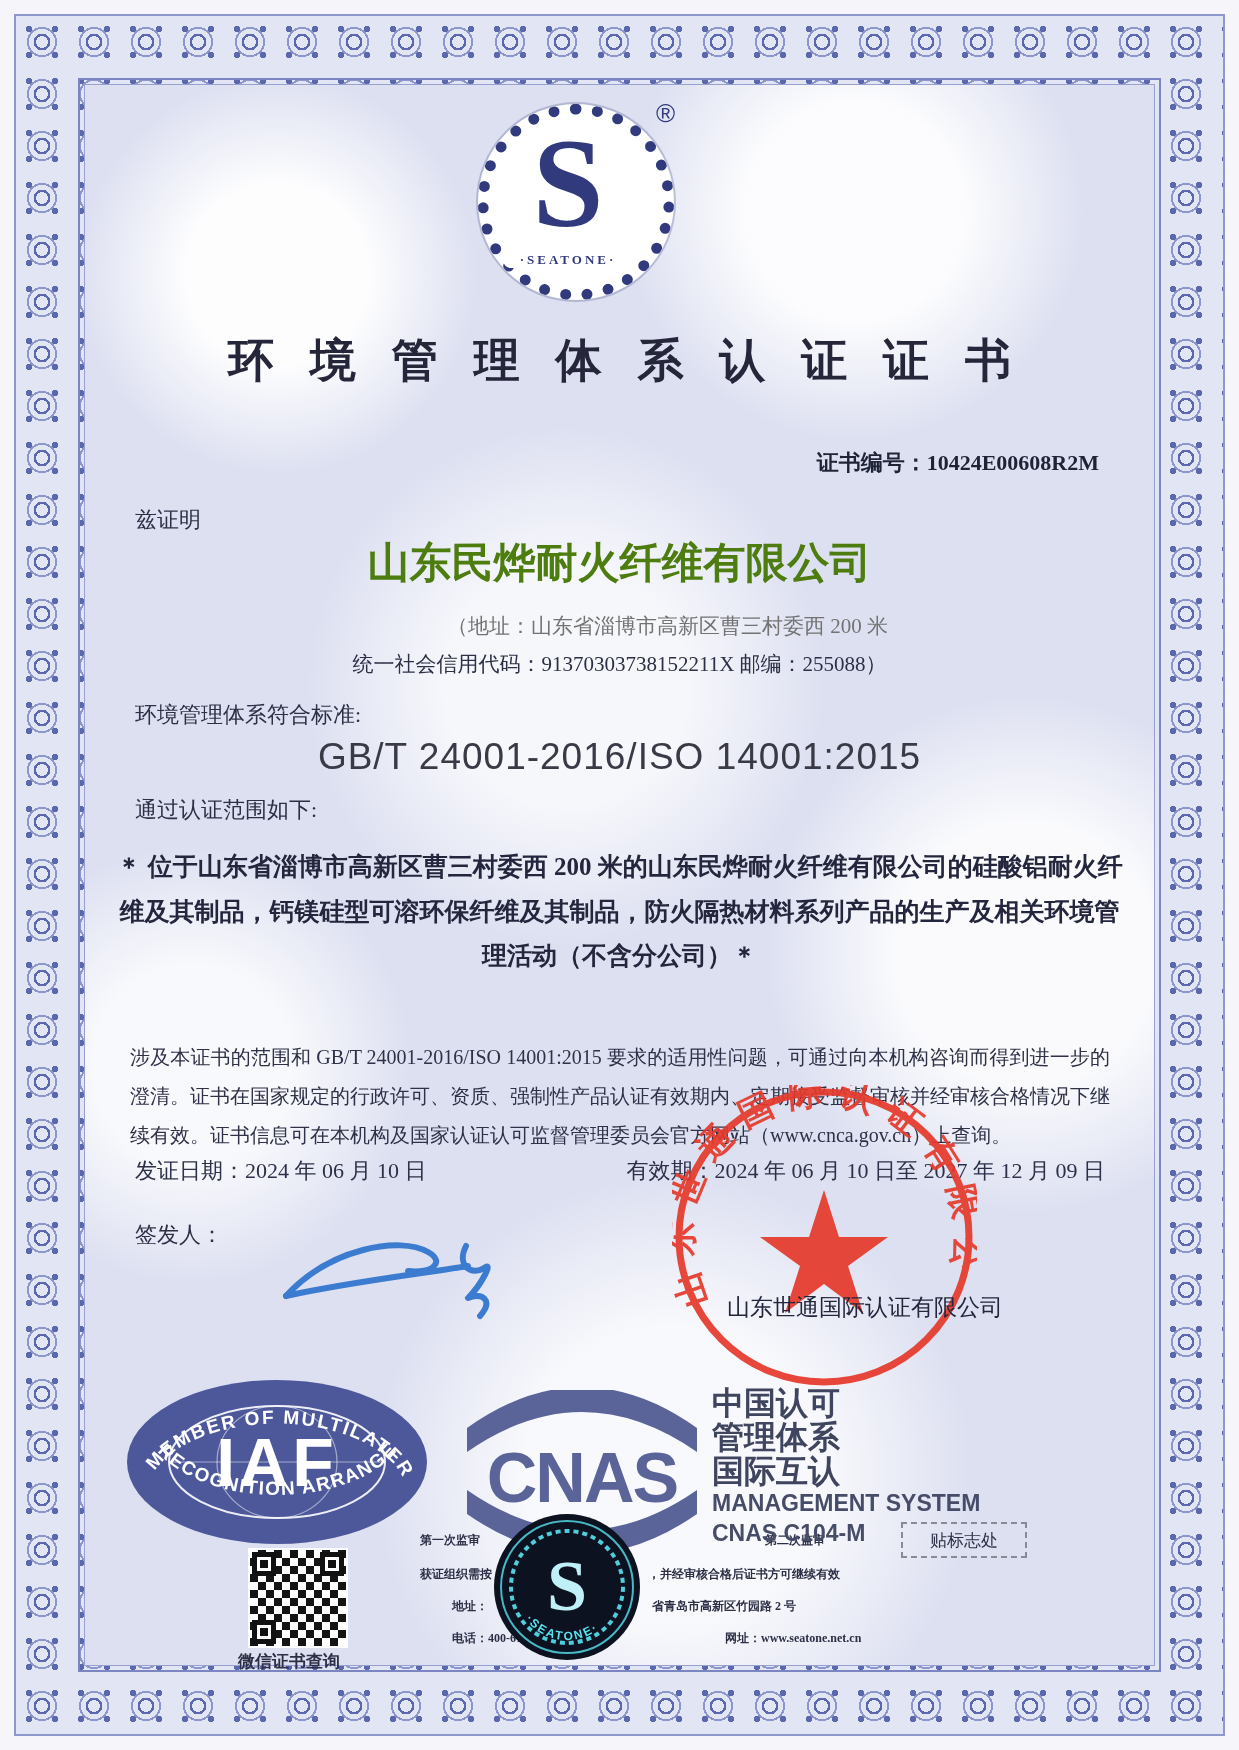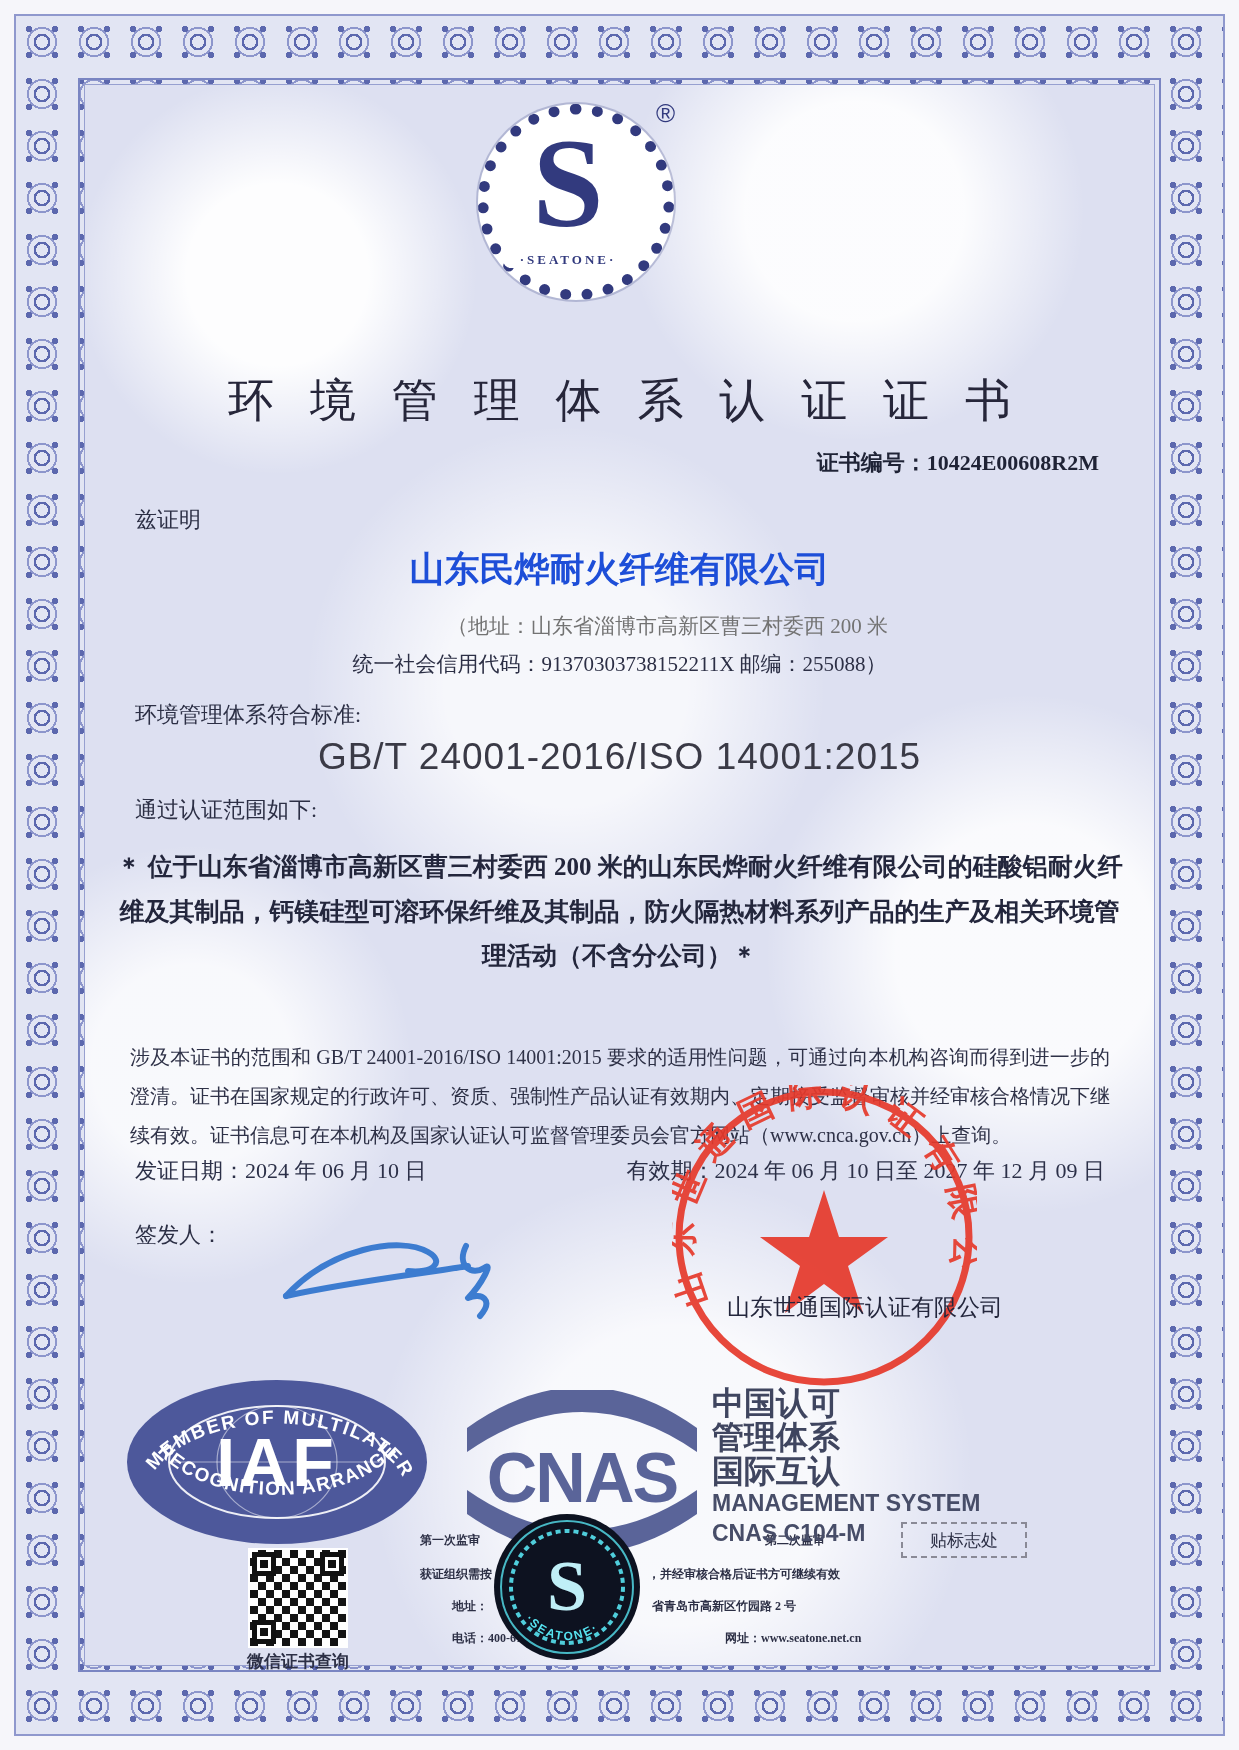--- a/index.html
+++ b/index.html
@@ -27,25 +27,25 @@
   .wreath{position:absolute;left:8px;top:4px;width:174px;height:174px;border-radius:50%;
           border:11px dotted #323a7e;background:#ffffff;box-shadow:0 0 0 2px rgba(50,58,126,.25);}
   .s-letter{position:absolute;left:0;top:8px;width:196px;height:150px;text-align:center;
             font-size:128px;line-height:150px;font-weight:bold;color:#323a7e;
             font-family:"Liberation Serif","DejaVu Serif",serif;}
   .seatone-word{position:absolute;left:33px;top:152px;width:130px;text-align:center;font-size:13px;
             letter-spacing:3px;font-weight:bold;color:#323a7e;background:#ffffff;border-radius:8px;}
   .regmark{position:absolute;left:186px;top:-2px;font-size:26px;color:#323a7e;font-family:"Liberation Sans",sans-serif;}
   
   .title{left:0;top:330px;width:100%;text-align:center;font-size:46px;color:#26263a;
-         letter-spacing:.78em;text-indent:.78em;font-weight:400;margin-top:40px;}
+         letter-spacing:.78em;text-indent:.78em;font-weight:700;}
   .certno{right:140px;top:448px;font-size:22px;font-weight:bold;color:#1f2336;}
   .label{font-size:22px;color:#2c2f45;}
   .certify{left:135px;top:505px;}
-  .company{left:0;top:535px;width:100%;text-align:center;font-size:35px;font-weight:bold;color:#1d4ed8;margin-top:11px;}
+  .company{left:0;top:535px;width:100%;text-align:center;font-size:42px;font-weight:bold;color:#4d7c0f;}
   .addr1{left:0;top:612px;width:100%;text-align:center;font-size:21px;color:#737373;padding-left:48px;}
   .addr2{left:0;top:650px;width:100%;text-align:center;font-size:21px;color:#2c2f45;}
   .stdlabel{left:135px;top:700px;}
   .standard{left:0;top:736px;width:100%;text-align:center;font-size:37px;color:#3a3a46;
             font-family:"Liberation Sans","DejaVu Sans",sans-serif;letter-spacing:1px;}
   .scopelabel{left:135px;top:795px;}
   .scope{left:112px;top:845px;width:1015px;text-align:center;font-size:25px;font-weight:600;
          line-height:1.78;color:#23263c;}
   .notice{left:130px;top:1038px;width:980px;font-size:20px;line-height:1.95;text-align:justify;color:#2e3147;}
   .dates{left:135px;top:1156px;width:970px;display:flex;justify-content:space-between;font-size:22px;color:#2c3048;}
@@ -60,21 +60,21 @@
   .stickerbox{left:901px;top:1522px;width:122px;height:32px;border:2px dashed #8a8a96;
               display:flex;align-items:center;justify-content:center;font-size:17px;font-weight:400;color:#2c2f45;}
   
   .qr{left:248px;top:1548px;width:96px;height:96px;background:#ffffff;border:2px solid #ffffff;
       background-image:
         repeating-conic-gradient(#141414 0% 25%, #ffffff 0% 50%),
         repeating-conic-gradient(#141414 0% 25%, rgba(255,255,255,0) 0% 50%);
       background-size:16px 16px, 10px 10px;}
   .finder{position:absolute;width:24px;height:24px;border:5px solid #111;background:#fff;box-sizing:border-box;}
   .finder::after{content:"";position:absolute;left:3px;top:3px;width:8px;height:8px;background:#111;}
-  .qrcap{left:238px;top:1650px;width:120px;text-align:center;font-size:17px;font-weight:600;color:#2c2f45;}
+  .qrcap{left:238px;top:1650px;width:120px;text-align:left;font-size:17px;font-weight:600;color:#2c2f45;}
   .seal{left:492px;top:1512px;z-index:4;}
   .stamp{left:672px;top:1085px;z-index:2;opacity:.92;}
   .sig{left:270px;top:1218px;z-index:2;}
   .iaf{left:125px;top:1378px;}
   .cnas{left:455px;top:1390px;}
 </style>
 </head>
 <body>
 
 <div class="page">

